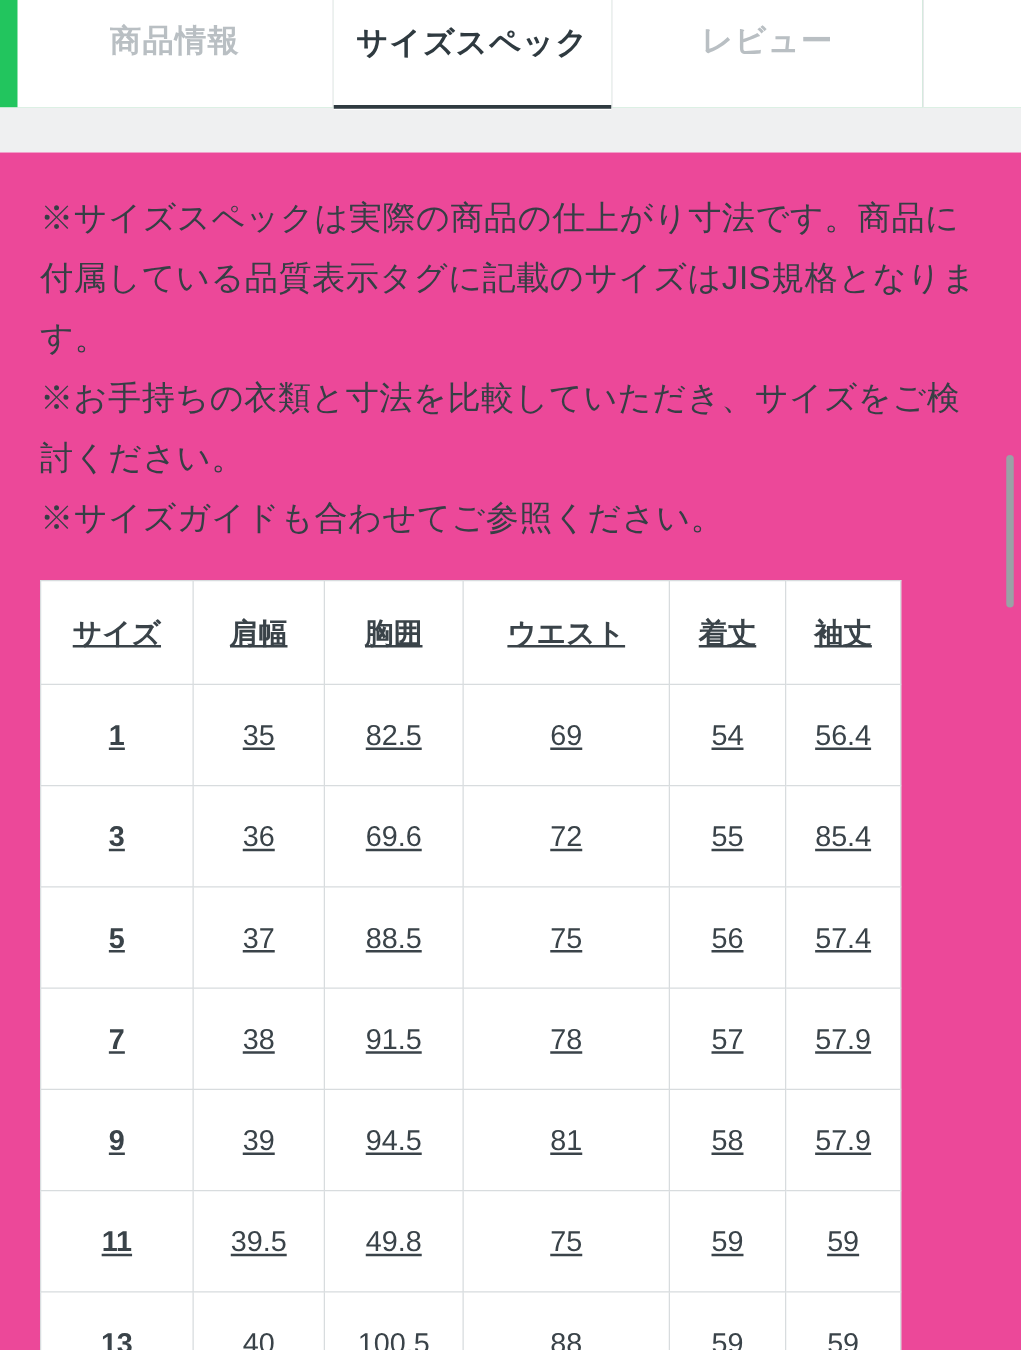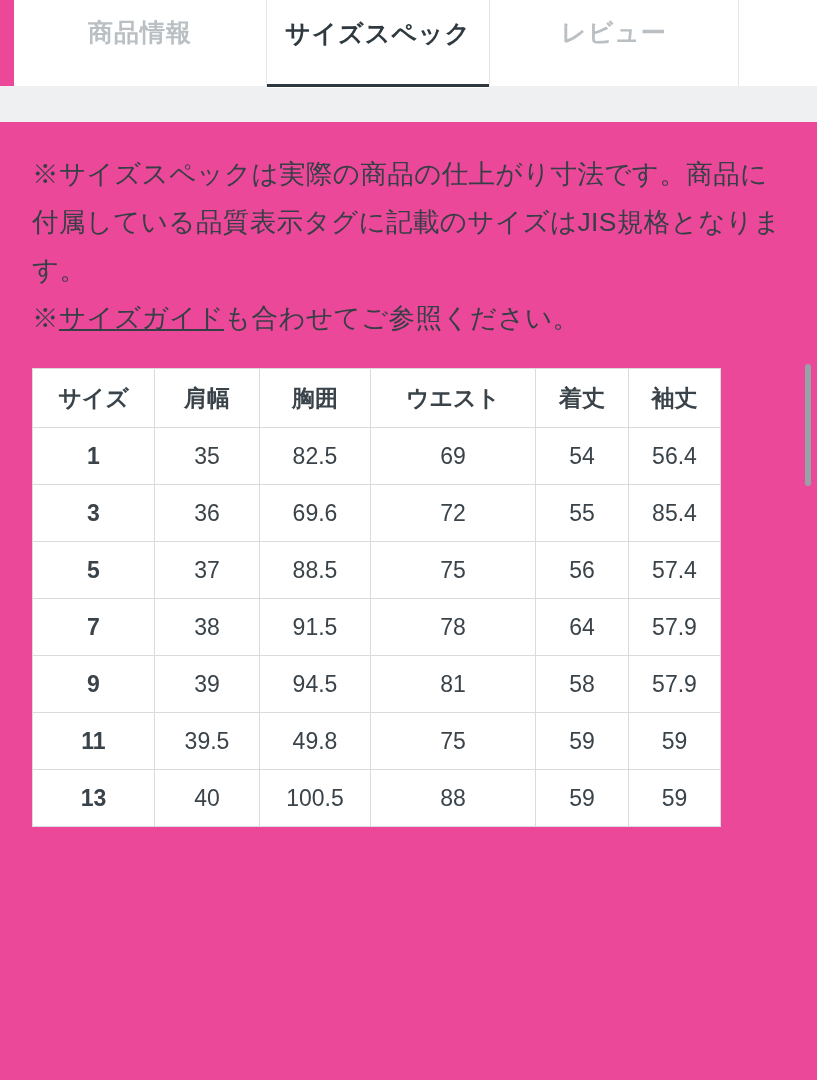--- a/index.html
+++ b/index.html
@@ -16,21 +16,21 @@
     position: relative;
   }
 
   
   .tabbar {
     position: absolute;
     top: 0;
     left: 0;
     width: 817px;
     height: 86px;
-    background: #ec4899;
+    background: #22c55e;
   }
   .tab {
     position: absolute;
     top: -22px;
     height: 108px;
     background: #ffffff;
     box-sizing: border-box;
     display: flex;
     align-items: center;
     justify-content: center;
@@ -96,40 +96,40 @@
     font-size: 26.5px;
     line-height: 48px;
     color: #363f45;
     letter-spacing: 0.4px;
   }
   .notes p {
     margin: 0;
   }
   .size-guide-link {
     color: #363f45;
-    text-decoration: underline;
     cursor: pointer;
   }
 
   
   table.size-table {
     margin-top: 26px;
     border-collapse: collapse;
     width: 688px;
     background: #ffffff;
     table-layout: fixed;
   }
   table.size-table th,
   table.size-table td {
     border: 1px solid #d8dcde;
     text-align: center;
     font-size: 23px;
     color: #3a4349;
     height: 56px;
-    padding: 0;
+    padding: 12px;
+    text-decoration: underline;
   }
   table.size-table thead th {
     font-weight: bold;
     height: 58px;
     font-size: 23px;
   }
   table.size-table tbody td:first-child {
     font-weight: bold;
   }
   .col-size   { width: 122px; }
@@ -175,20 +175,21 @@
     <span></span>
   </div>
 </div>
 <div class="tab-underline"></div>
 <div class="tabbar-strip"></div>
 
 <div class="content">
 
   <div class="notes">
     <p>※サイズスペックは実際の商品の仕上がり寸法です。商品に付属している品質表示タグに記載のサイズはJIS規格となります。</p>
+    <p>※お手持ちの衣類と寸法を比較していただき、サイズをご検討ください。</p>
     <p><span>※</span><a class="size-guide-link">サイズガイド</a><span>も合わせてご参照ください。</span></p>
   </div>
 
   <table class="size-table">
     <colgroup>
       <col class="col-size">
         <col class="col-a">
         <col class="col-b">
         <col class="col-c">
         <col class="col-d">
@@ -227,21 +228,21 @@
         <td>88.5</td>
         <td>75</td>
         <td>56</td>
         <td>57.4</td>
       </tr>
       <tr>
         <td>7</td>
         <td>38</td>
         <td>91.5</td>
         <td>78</td>
-        <td>64</td>
+        <td>57</td>
         <td>57.9</td>
       </tr>
       <tr>
         <td>9</td>
         <td>39</td>
         <td>94.5</td>
         <td>81</td>
         <td>58</td>
         <td>57.9</td>
       </tr>

